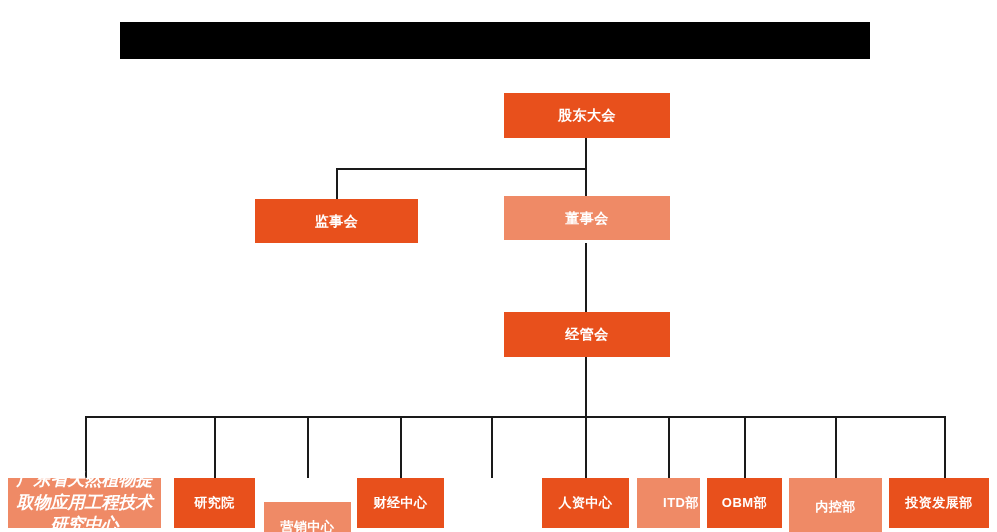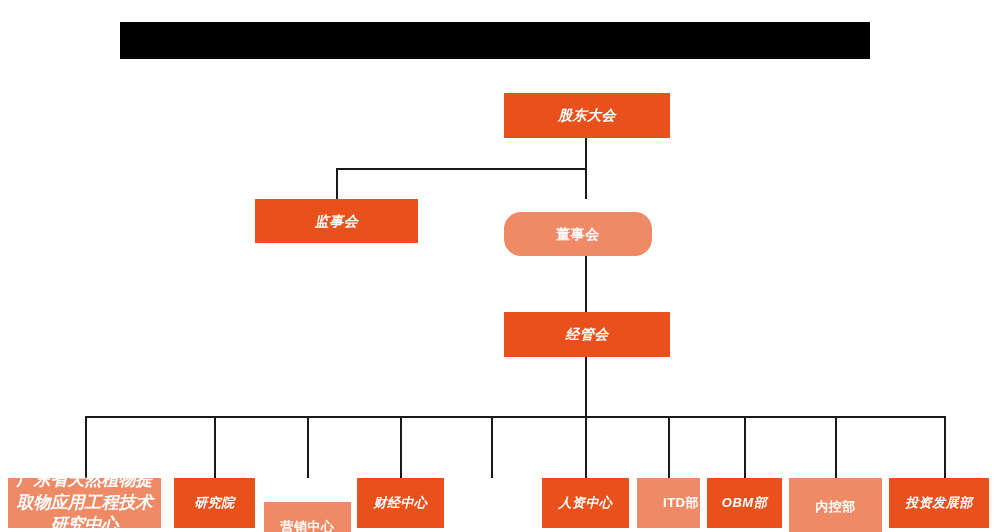--- a/index.html
+++ b/index.html
@@ -49,21 +49,21 @@
     display: flex;
     align-items: center;
     justify-content: center;
     text-align: center;
     color: #ffffff;
     font-weight: bold;
     letter-spacing: 0.5px;
     line-height: 1.35;
     z-index: 2;
   }
-  .node.dark  { background: #E8501C; font-style: italic; }
+  .node.dark  { background: #E8501C; }
   .node.light { background: #EF8A66; }
 
   .node-l1 { font-size: 14px; }
   .node-l2 { font-size: 14px; }
   .node-l3 { font-size: 14px; }
   .node-l4 { font-size: 13px; }
   .node-l4.wrap { font-size: 17px; padding: 4px 6px; letter-spacing: 0; font-style: italic; }
 </style>
 </head>
 <body>
@@ -77,21 +77,21 @@
   <div class="line-v" style="left:585px; top:138px; height:31px;"></div>
 
   <div class="line-h" style="left:336px; top:168px; width:251px;"></div>
 
   <div class="line-v" style="left:336px; top:168px; height:31px;"></div>
 
   <div class="line-v" style="left:585px; top:168px; height:31px;"></div>
 
   <div class="node dark node-l2" style="left:255px; top:199px; width:163px; height:44px;">监事会</div>
 
-  <div class="node light node-l2" style="left:504px; top:212px; width:148px; height:44px;border-radius:17px;">董事会</div>
+  <div class="node light node-l2" style="left:504px; top:196px; width:166px; height:44px;">董事会</div>
 
   <div class="line-v" style="left:585px; top:243px; height:69px;"></div>
 
   <div class="node dark node-l3" style="left:504px; top:312px; width:166px; height:45px;">经管会</div>
 
   <div class="line-v" style="left:585px; top:357px; height:60px;"></div>
 
   <div class="line-h" style="left:85px; top:416px; width:859px;"></div>
 
   <div class="line-v" style="left:85px;  top:416px; height:62px;"></div>

